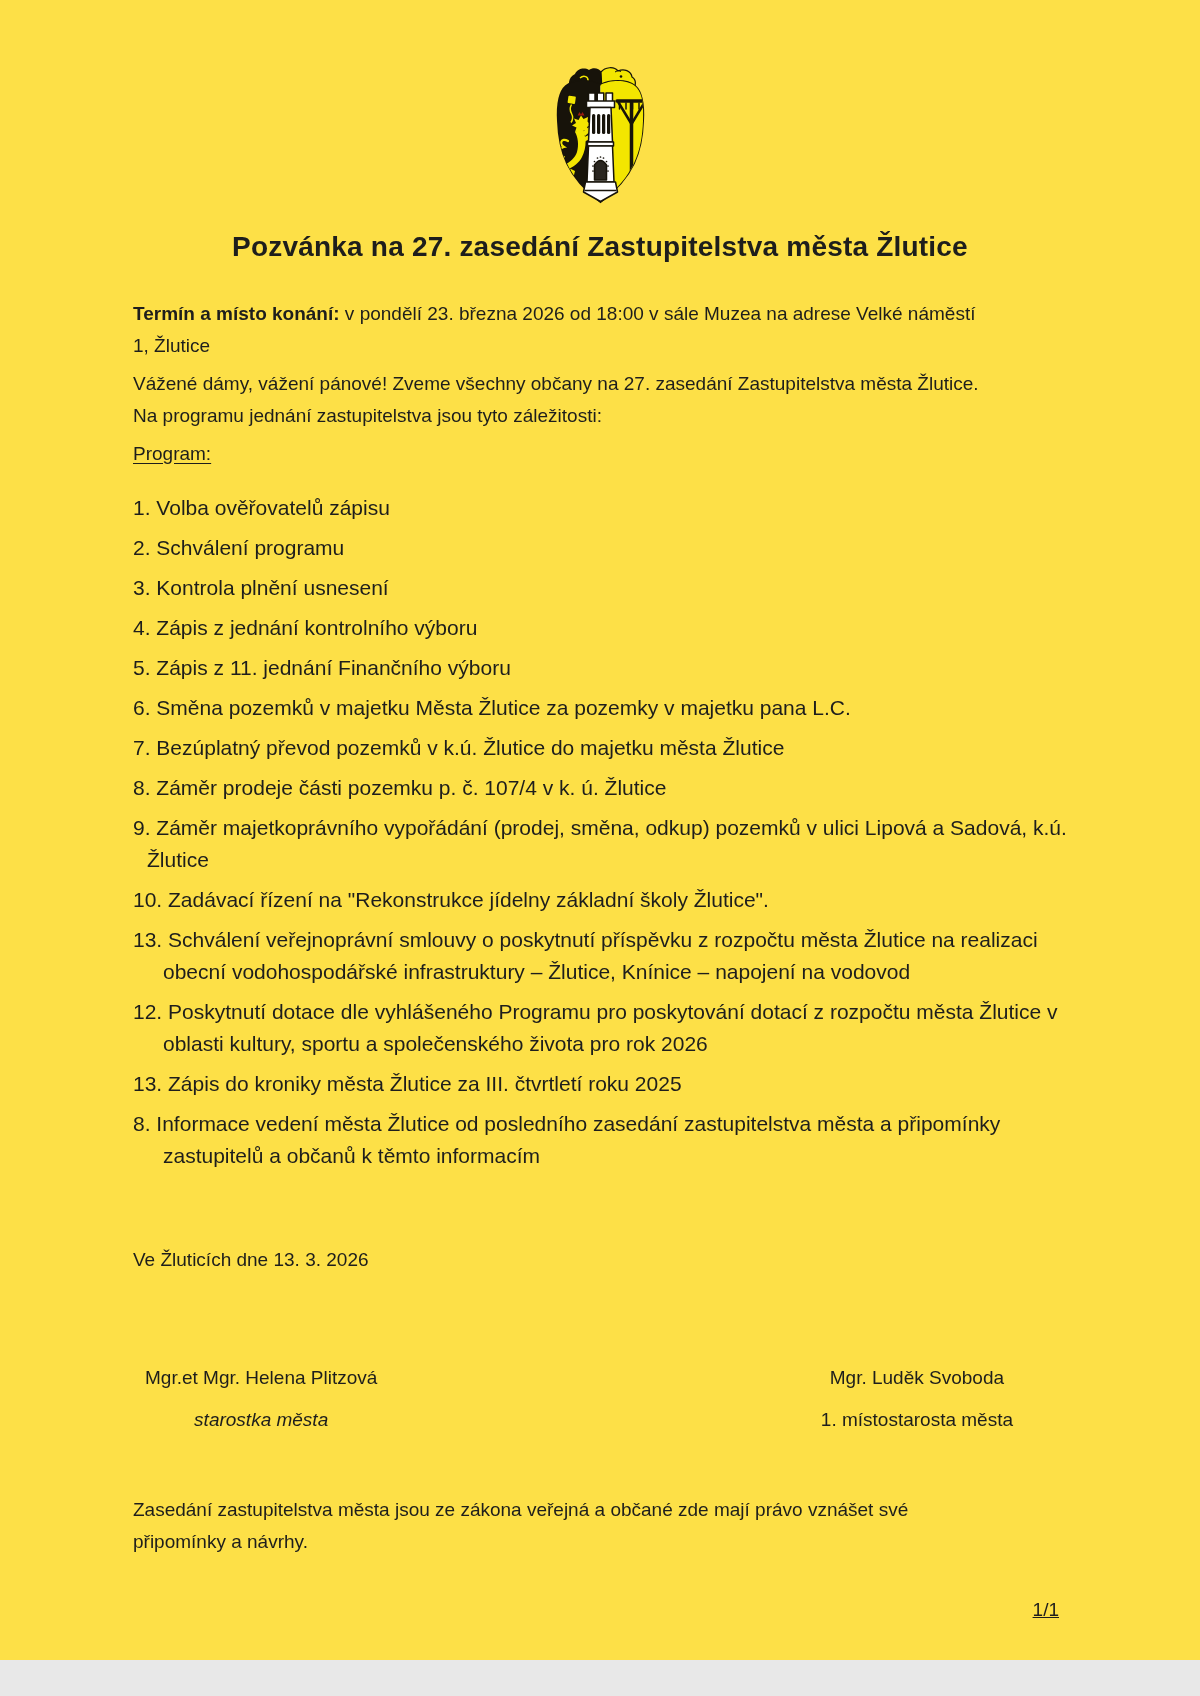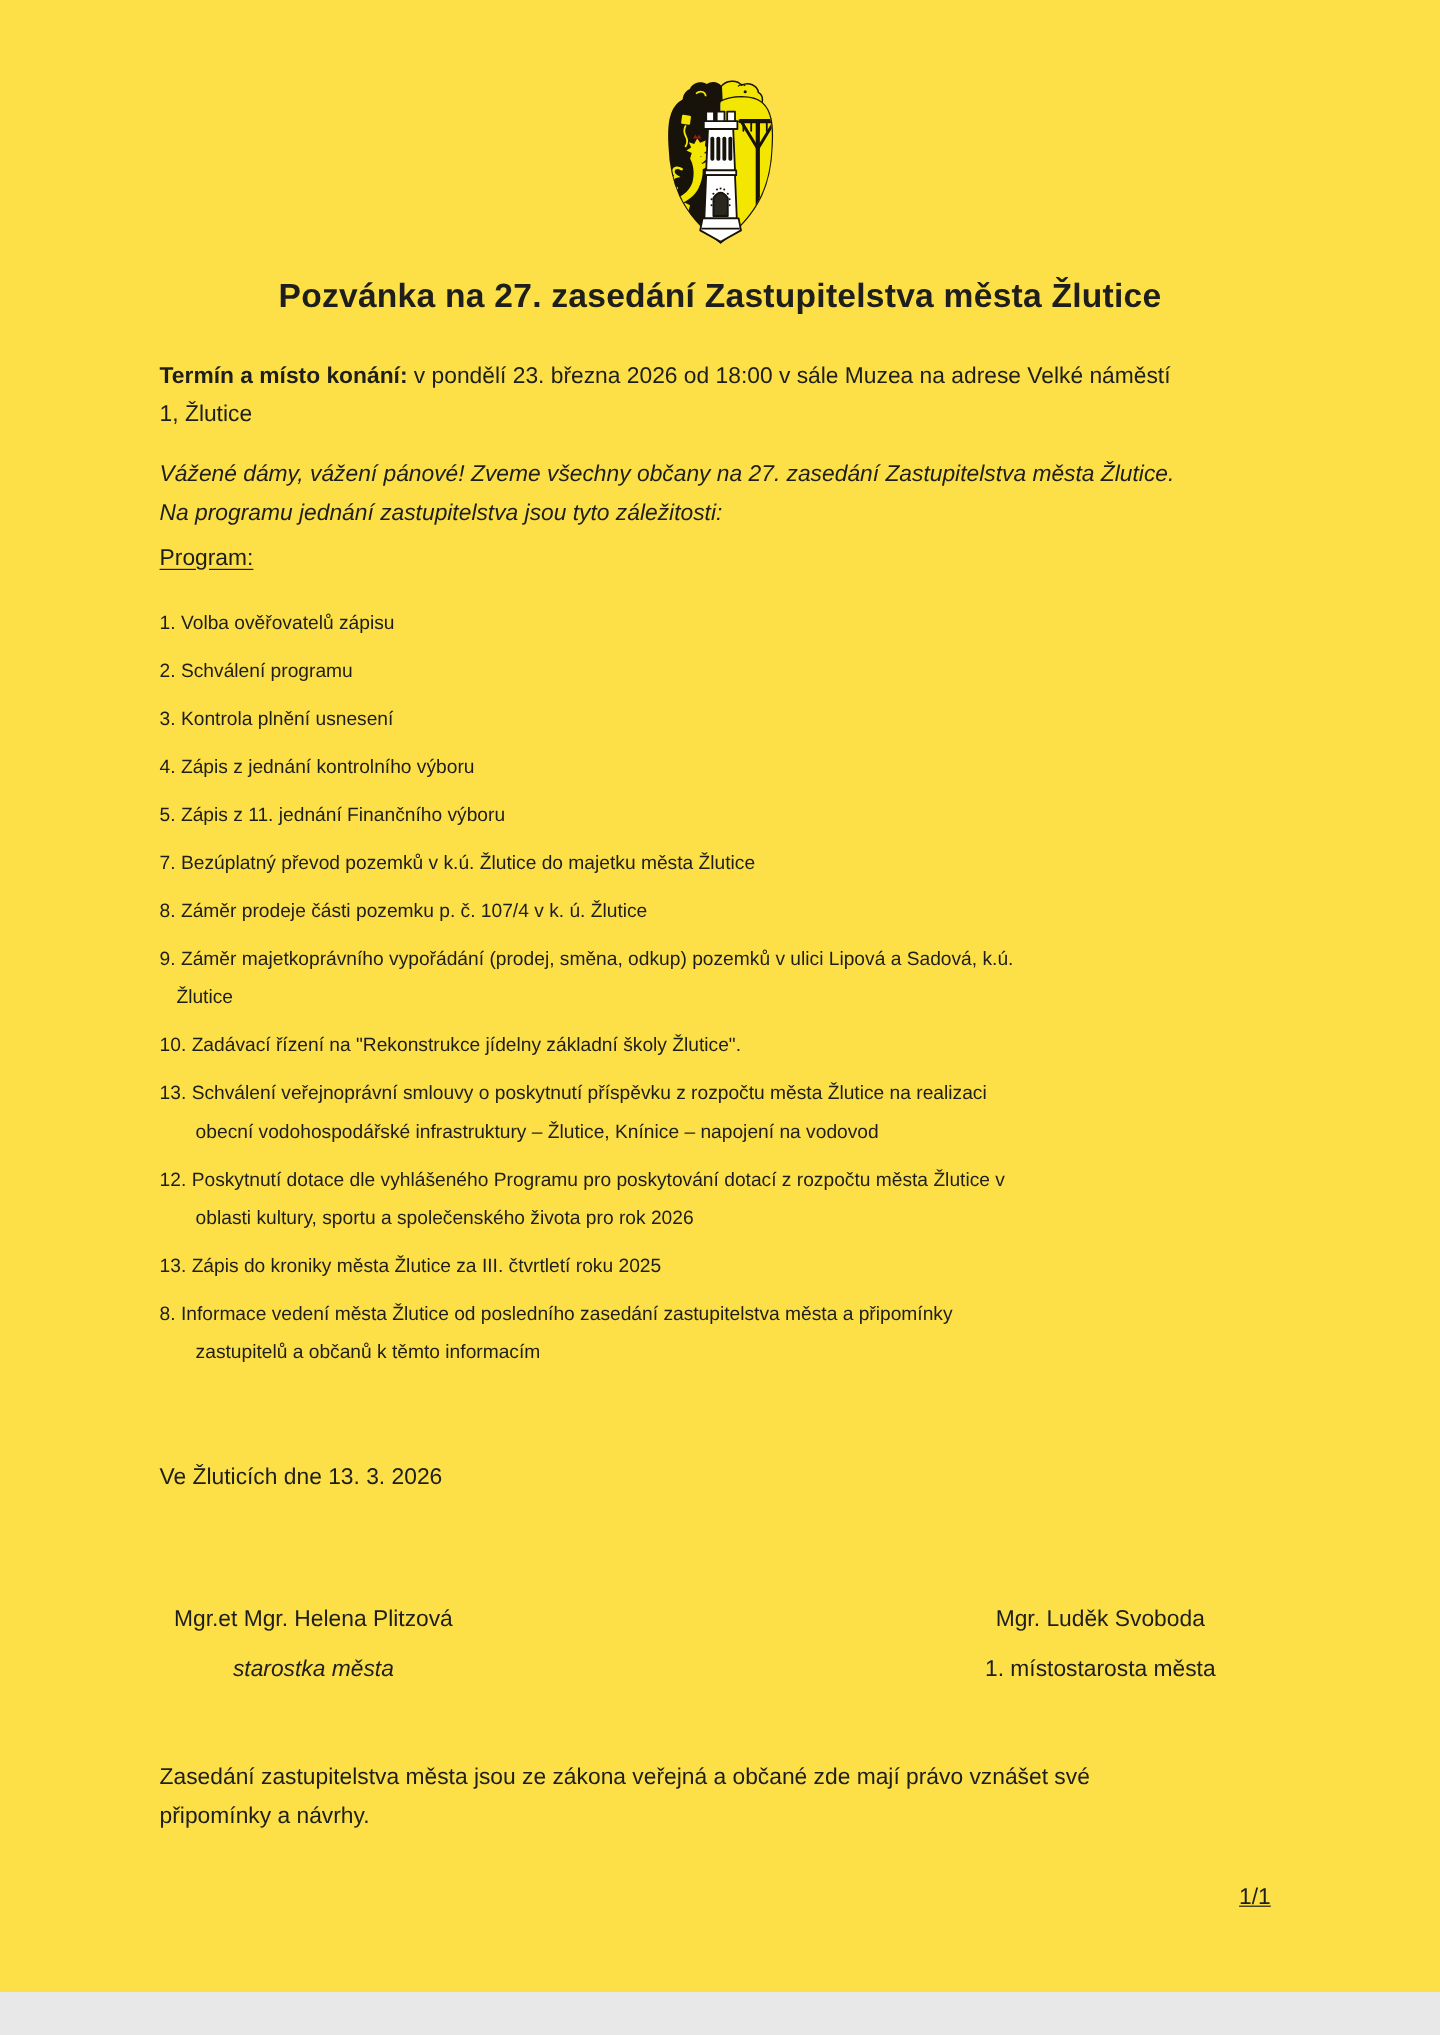--- a/index.html
+++ b/index.html
@@ -14,27 +14,27 @@
   .crest-wrap svg { display:block; width:125px; height:150px; }
 
   .doc-title {
     margin:14px 0 0; text-align:center;
     font-size:28px; line-height:34px; font-weight:bold; letter-spacing:0.2px;
   }
 
   .para { margin:0; font-size:19px; line-height:32px; }
   .para .line { display:block; }
   .para-term { margin-top:34px; }
-  .para-greet { margin-top:18px;font-style:italic; }
+  .para-greet { margin-top:6px; }
 
   .program-label { margin:6px 0 0; font-size:19px; line-height:32px; }
   .program-label .u { text-decoration:underline; text-underline-offset:3px; }
 
   .program-list { margin-top:22px; }
-  .prog-item { font-size:16px; line-height:32px; margin-bottom:8px; }
+  .prog-item { font-size:21px; line-height:32px; margin-bottom:8px; }
   .prog-item .l2 { display:block; }
   .prog-item .l2:empty { display:none; }
   .item-n .l2 { padding-left:14px; }
   .item-w .l2 { padding-left:30px; }
 
   .date-line { margin:72px 0 0; font-size:19px; line-height:32px; }
 
   .sig-row {
     margin-top:86px; display:flex; justify-content:space-between;
     padding-left:12px; padding-right:54px;
@@ -149,20 +149,21 @@
     </p>
 
     <p class="program-label"><span class="u">Program:</span></p>
 
     <div class="program-list">
       <div class="prog-item item-n"><span>1.</span> <span>Volba ověřovatelů zápisu</span></div>
       <div class="prog-item item-n"><span>2.</span> <span>Schválení programu</span></div>
       <div class="prog-item item-n"><span>3.</span> <span>Kontrola plnění usnesení</span></div>
       <div class="prog-item item-n"><span>4.</span> <span>Zápis z jednání kontrolního výboru</span></div>
       <div class="prog-item item-n"><span>5.</span> <span>Zápis z 11. jednání Finančního výboru</span></div>
+      <div class="prog-item item-n"><span>6.</span> <span>Směna pozemků v majetku Města Žlutice za pozemky v majetku pana L.C.</span></div>
       <div class="prog-item item-n"><span>7.</span> <span>Bezúplatný převod pozemků v k.ú. Žlutice do majetku města Žlutice</span></div>
       <div class="prog-item item-n"><span>8.</span> <span>Záměr prodeje části pozemku p. č. 107/4 v k. ú. Žlutice</span></div>
       <div class="prog-item item-n"><span>9.</span> <span>Záměr majetkoprávního vypořádání (prodej, směna, odkup) pozemků v ulici Lipová a Sadová, k.ú.</span><span class="l2">Žlutice</span></div>
       <div class="prog-item item-w"><span>10.</span> <span>Zadávací řízení na "Rekonstrukce jídelny základní školy Žlutice".</span></div>
       <div class="prog-item item-w"><span>13.</span> <span>Schválení veřejnoprávní smlouvy o poskytnutí příspěvku z rozpočtu města Žlutice na realizaci</span><span class="l2">obecní vodohospodářské infrastruktury – Žlutice, Knínice – napojení na vodovod</span></div>
       <div class="prog-item item-w"><span>12.</span> <span>Poskytnutí dotace dle vyhlášeného Programu pro poskytování dotací z rozpočtu města Žlutice v</span><span class="l2">oblasti kultury, sportu a společenského života pro rok 2026</span></div>
       <div class="prog-item item-w"><span>13.</span> <span>Zápis do kroniky města Žlutice za III. čtvrtletí roku 2025</span></div>
       <div class="prog-item item-w"><span>8.</span> <span>Informace vedení města Žlutice od posledního zasedání zastupitelstva města a připomínky</span><span class="l2">zastupitelů a občanů k těmto informacím</span></div>
     </div>
 

